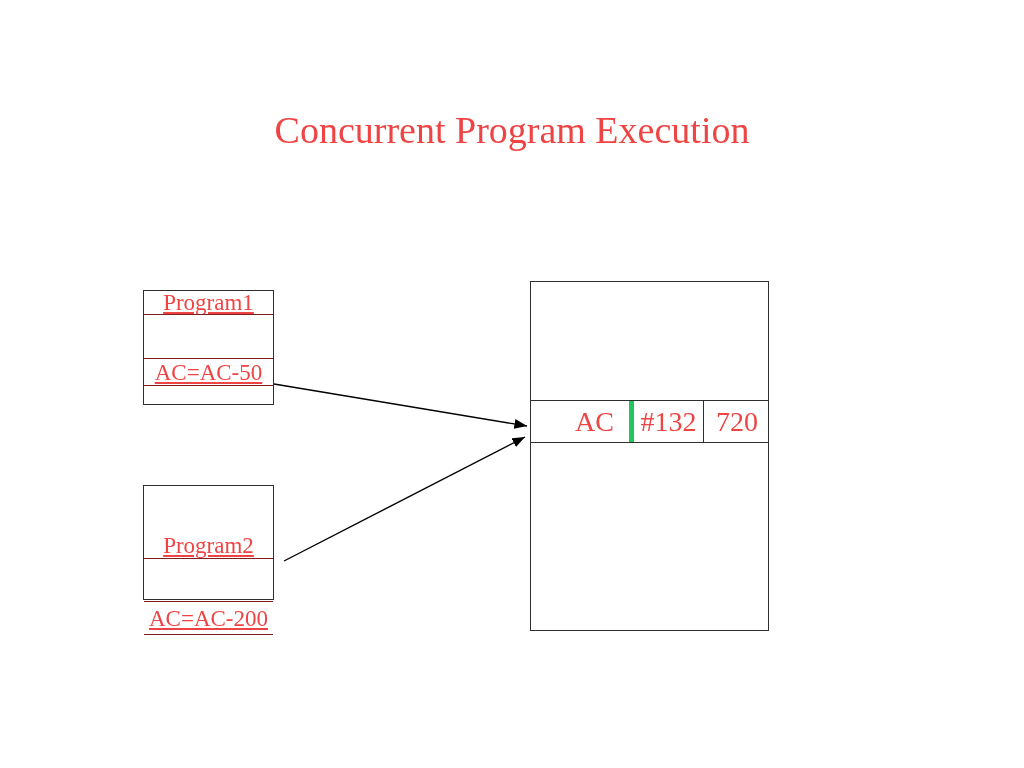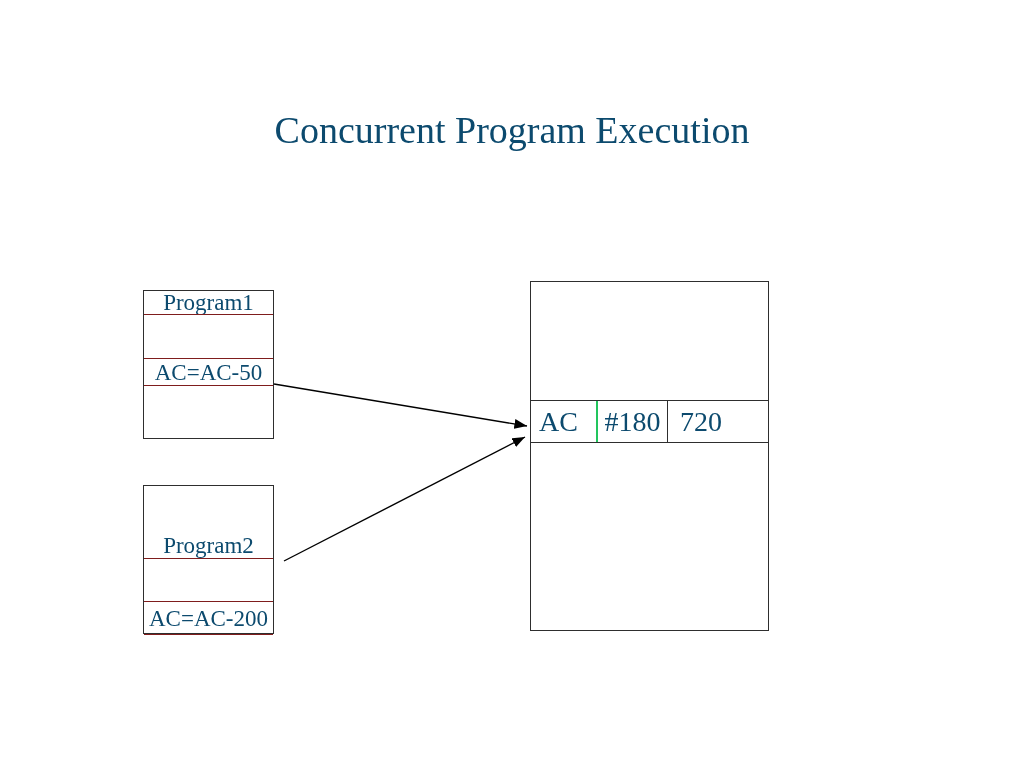--- a/index.html
+++ b/index.html
@@ -7,21 +7,21 @@
     padding: 0;
     background: #ffffff;
   }
   .slide {
     position: relative;
     width: 1024px;
     height: 768px;
     background: #ffffff;
     overflow: hidden;
     font-family: "Liberation Serif", "DejaVu Serif", serif;
-    color: #0c4a6e;
+    color: #ef4444;
   }
   .slide-title {
     position: absolute;
     left: 0;
     top: 108px;
     width: 1024px;
     text-align: center;
     font-size: 38px;
     line-height: 44px;
     white-space: nowrap;
@@ -31,25 +31,26 @@
     left: 86px;
     top: 226px;
     font-size: 33px;
     line-height: 40px;
     white-space: nowrap;
   }
   .pbox {
     position: absolute;
     left: 143px;
     width: 131px;
-    height: 149px;
+    height: 115px;
     border: 1px solid #2e2e2e;
     box-sizing: border-box;
     display: flex;
     flex-direction: column;
+    text-decoration: underline;
   }
   .pbox-program1 { top: 290px; }
   .pbox-program2 { top: 485px; }
   .prow {
     display: flex;
     align-items: center;
     justify-content: center;
     font-size: 23px;
     line-height: 1;
     white-space: nowrap;
@@ -88,21 +89,22 @@
     display: flex;
     align-items: center;
     font-size: 28px;
     line-height: 1;
     box-sizing: border-box;
     white-space: nowrap;
   }
   .acct-cell-field {
     width: 67px;
     padding-left: 8px;
-    border-right: 2px solid #22c55e;
+    border-right: 5px solid #22c55e;
+    margin-left: 36px;
   }
   .acct-cell-id {
     width: 70px;
     justify-content: center;
     border-right: 1px solid #2e2e2e;
   }
   .acct-cell-value {
     flex: 1 1 auto;
     padding-left: 12px;
   }
@@ -133,21 +135,21 @@
   <div class="pbox pbox-program2">
     <div class="prow prow-title">Program2</div>
     <div class="prow prow-gap1"></div>
     <div class="prow prow-stmt">AC=AC-200</div>
     <div class="prow prow-fill"></div>
   </div>
 
   <div class="acct-table">
     <div class="acct-row">
       <div class="acct-cell acct-cell-field">AC</div>
-      <div class="acct-cell acct-cell-id">#180</div>
+      <div class="acct-cell acct-cell-id">#132</div>
       <div class="acct-cell acct-cell-value">720</div>
     </div>
   </div>
 
   <svg class="arrows" viewBox="0 0 1024 768" xmlns="http://www.w3.org/2000/svg">
     <defs>
       <marker id="arrowhead" markerWidth="10" markerHeight="8" refX="9" refY="3.5" orient="auto" markerUnits="strokeWidth">
         <path d="M0,0 L9,3.5 L0,7 Z" fill="#000000"></path>
       </marker>
     </defs>

